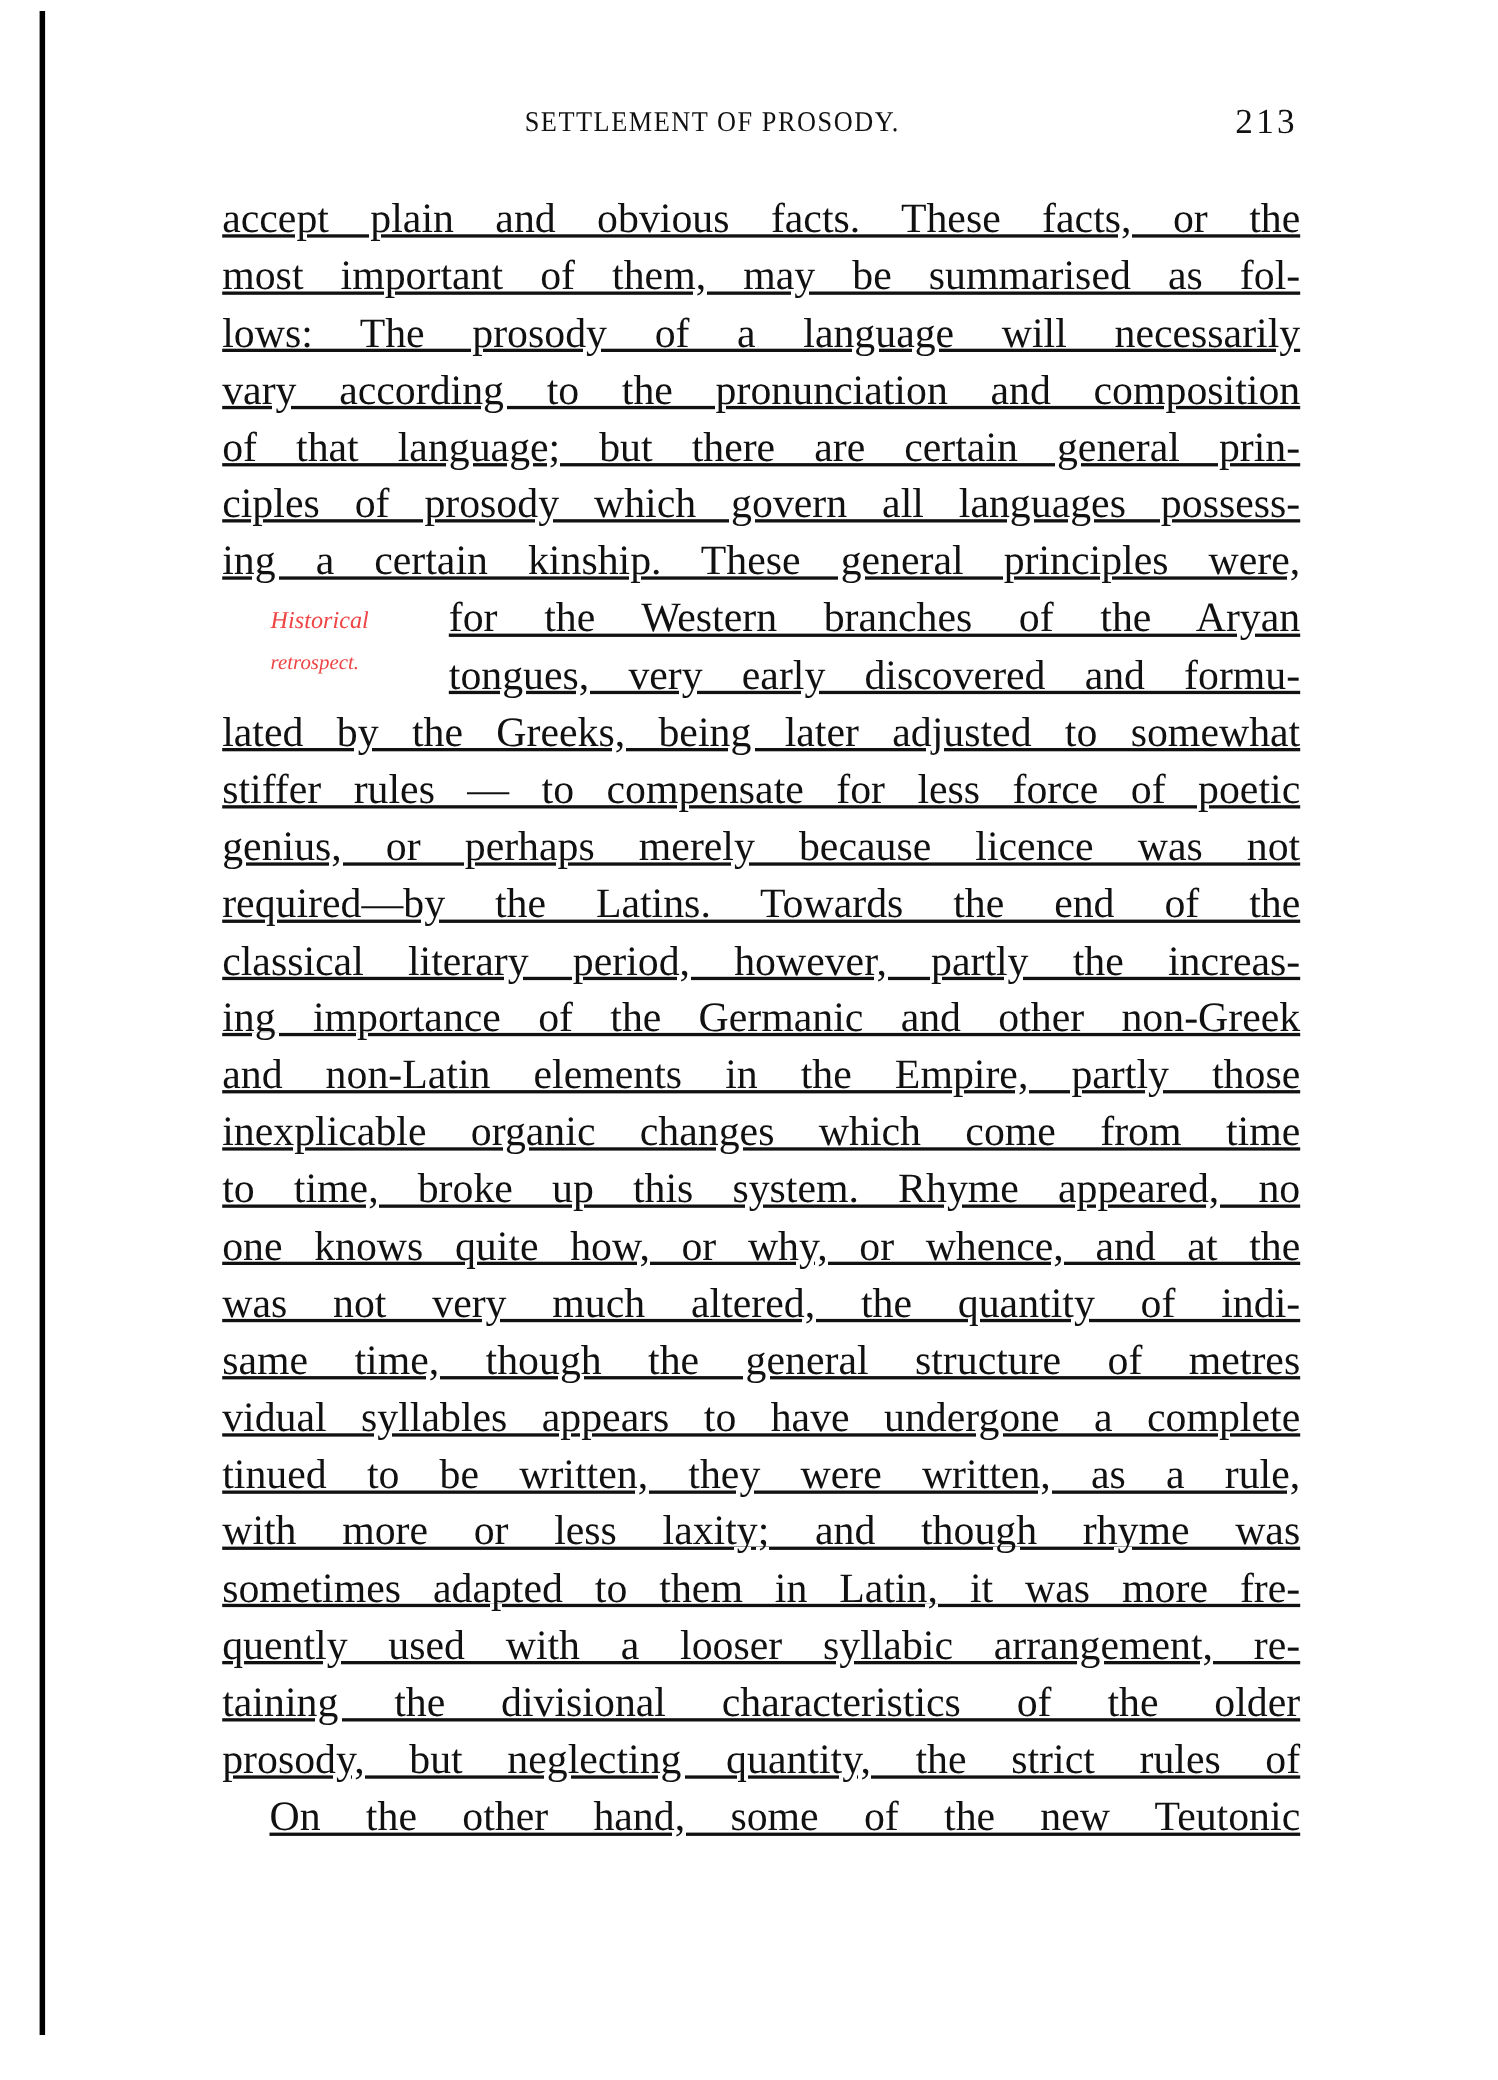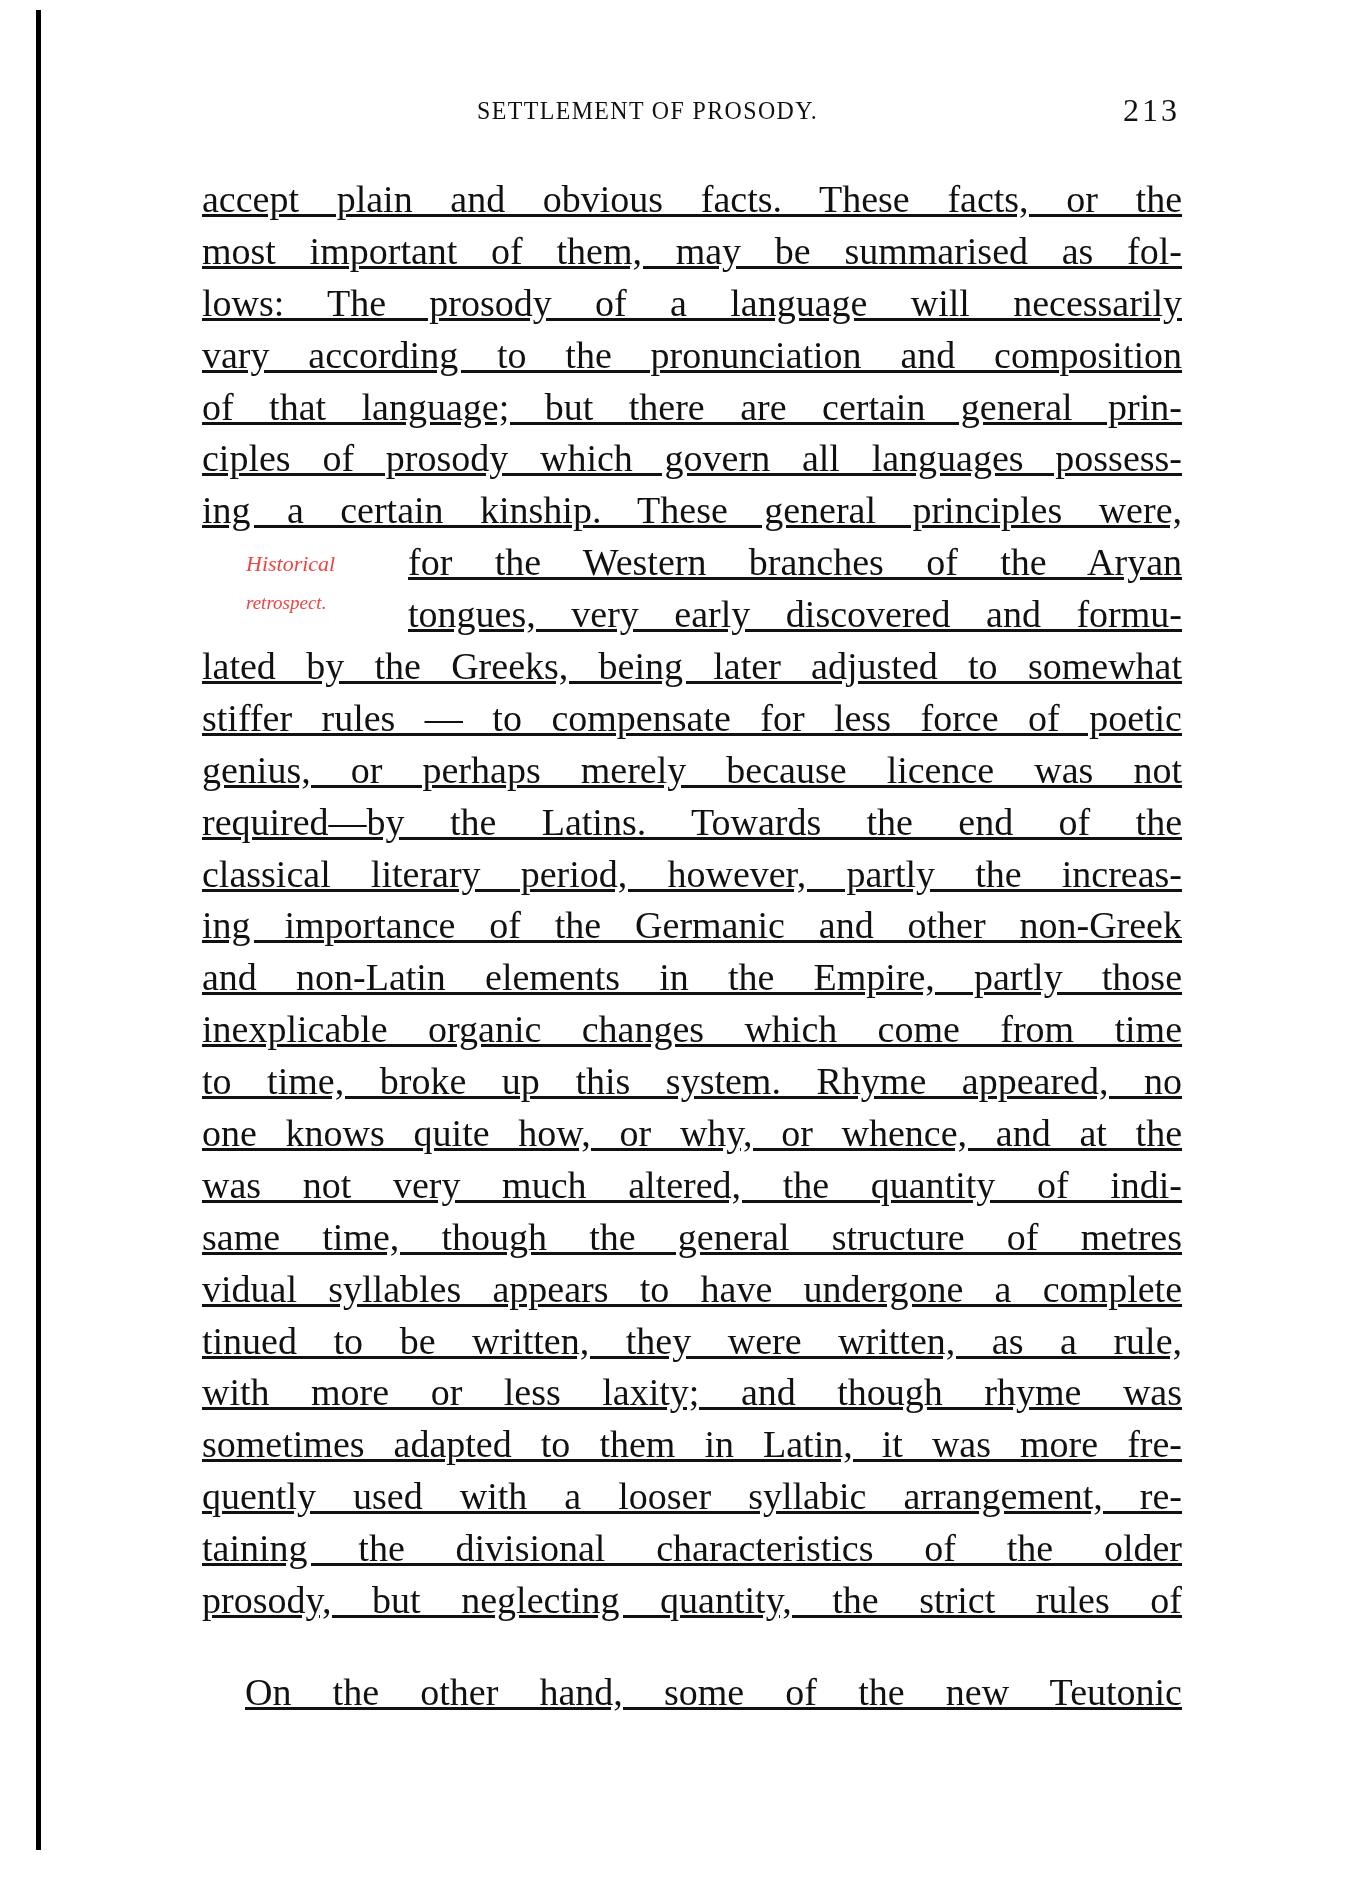--- a/index.html
+++ b/index.html
@@ -9,21 +9,21 @@
           background: #000; }
   .running-head { position: absolute; top: 96px; left: 477px; font-size: 26px;
                   letter-spacing: 1.5px; font-family: "Liberation Serif", serif; transform: scaleX(0.92); transform-origin: left; }
   .page-number { position: absolute; top: 92px; right: 182px; font-size: 32px;
                  font-family: "Liberation Serif", serif; letter-spacing: 3px; }
   .body { position: absolute; left: 202px; top: 174px; width: 980px;
           font-family: "Liberation Serif", serif; font-size: 38px; line-height: 51.9px; }
   .line { display: block; text-align: justify; text-align-last: justify; white-space: nowrap; height: 51.9px; overflow: visible; text-decoration: underline; }
   .line.last { text-align-last: left; }
   .line.indent-margin { padding-left: 206px; }
-  .line.para-indent { padding-left: 43px; margin-top: 40px; }
+  .line.para-indent { padding-left: 43px; }
   .line-inner { display: block; text-align: justify; text-align-last: justify; white-space: normal; }
   .last .line-inner { text-align-last: left; }
   .sidenote { position: absolute; left: 246px; font-family: "Liberation Serif", serif;
               font-style: italic; font-size: 22px; color: #ef4444; }
   .sidenote.s1 { top: 551px; }
   .sidenote.s2 { top: 592px; font-size: 19px; font-style: italic; }
 </style>
 </head>
 <body>
 

